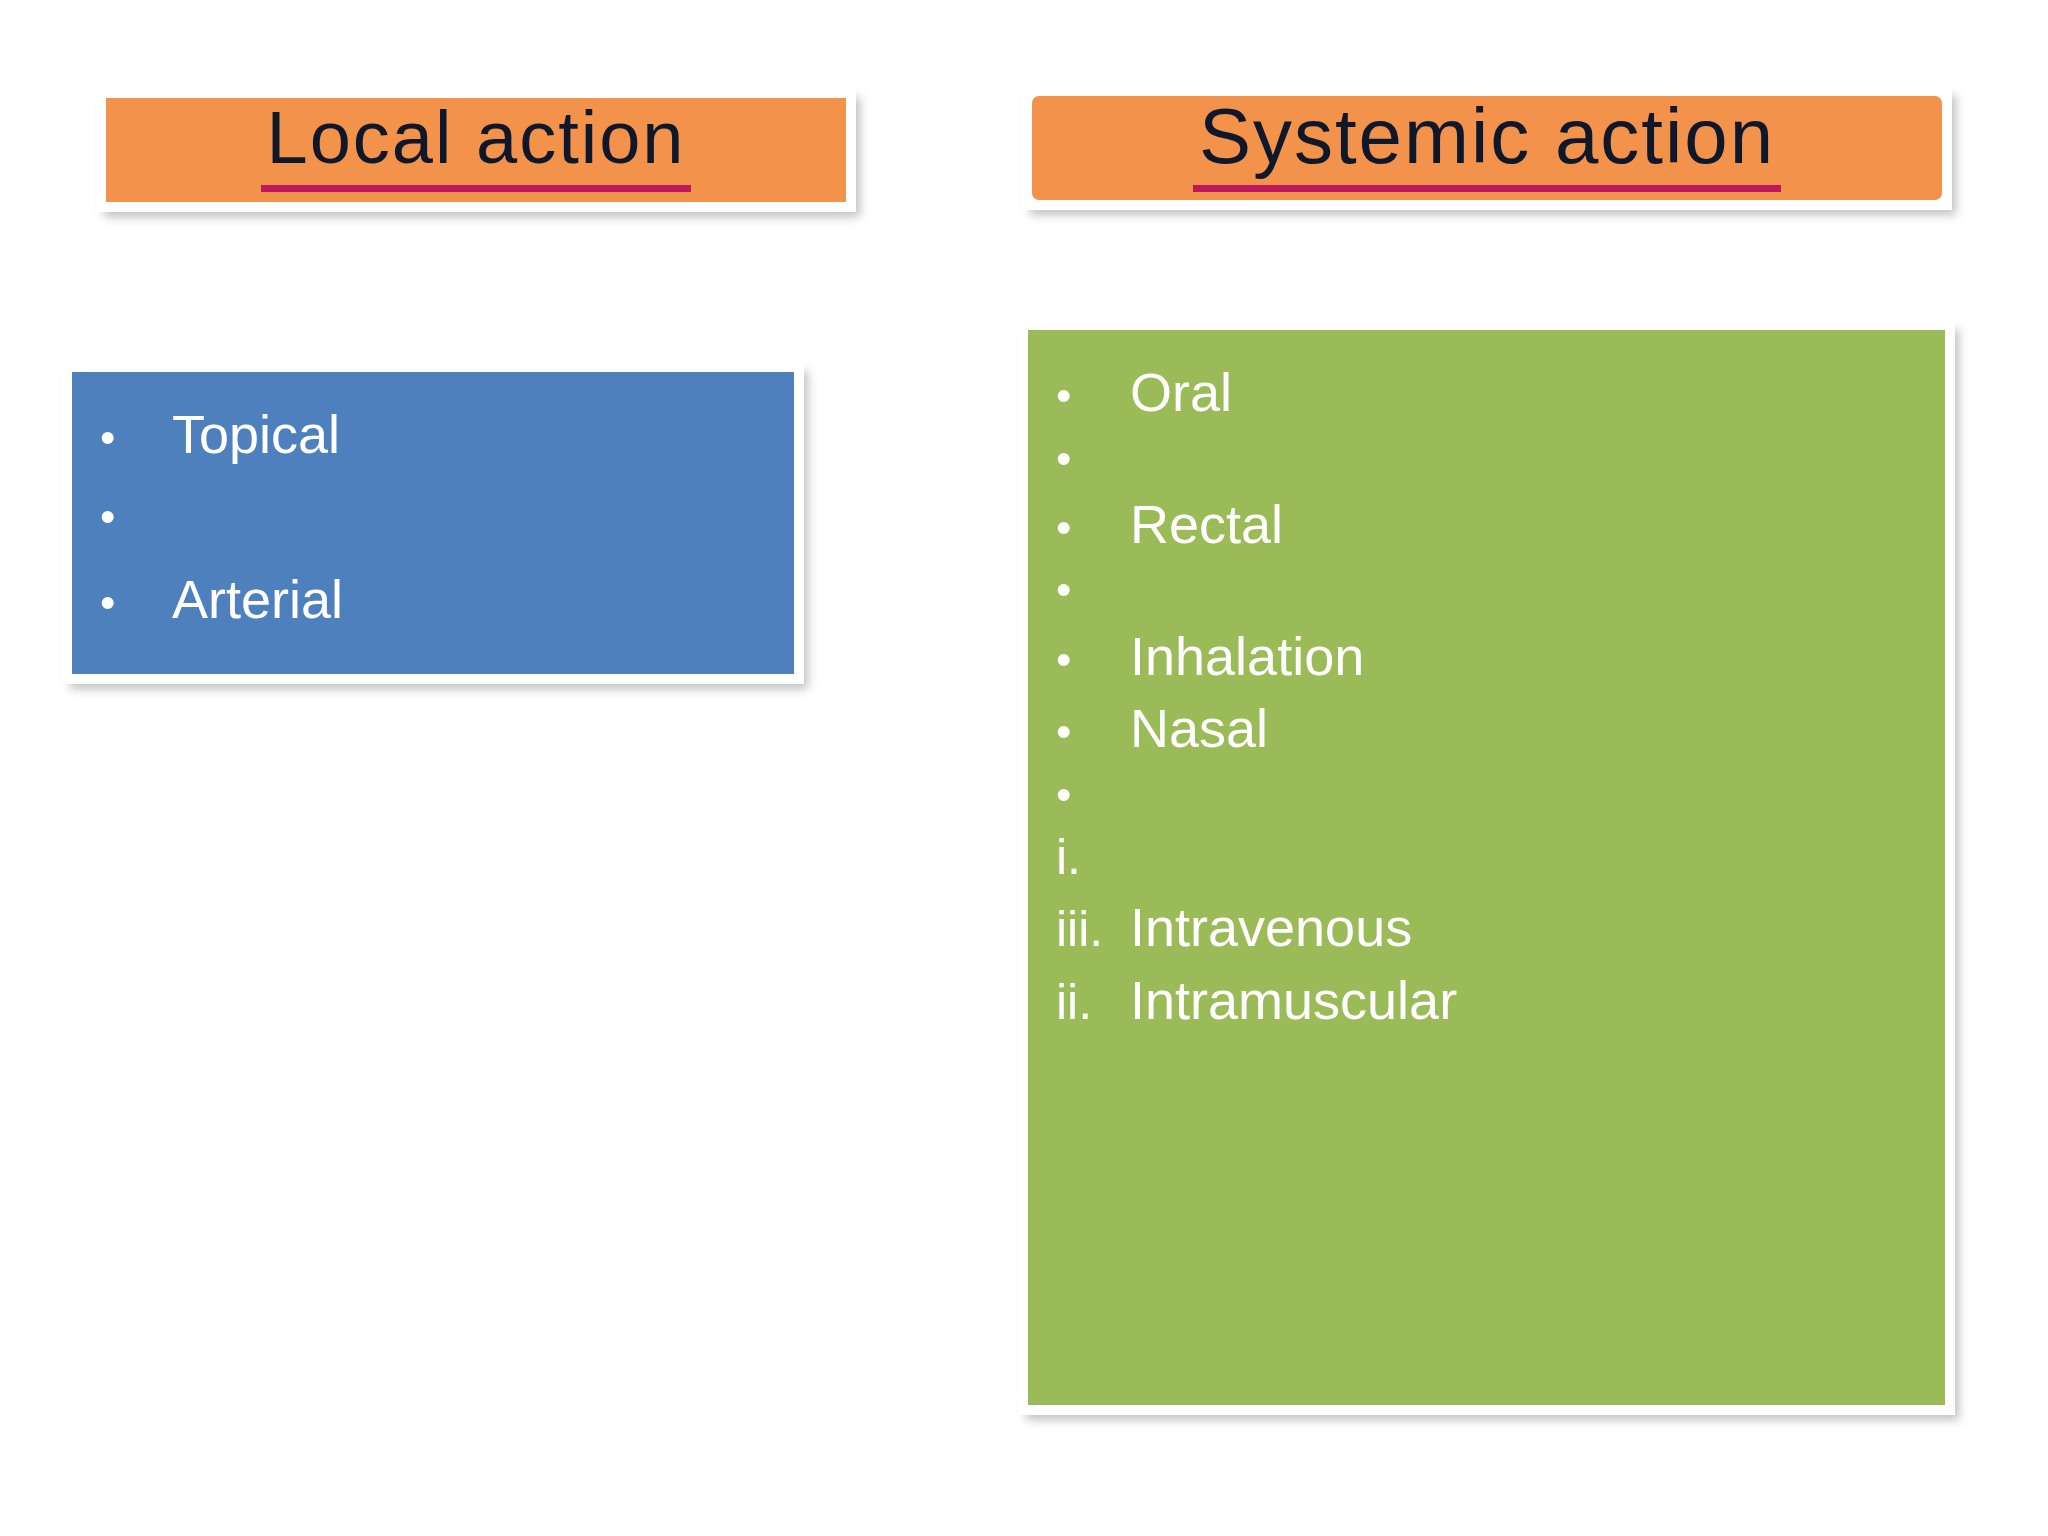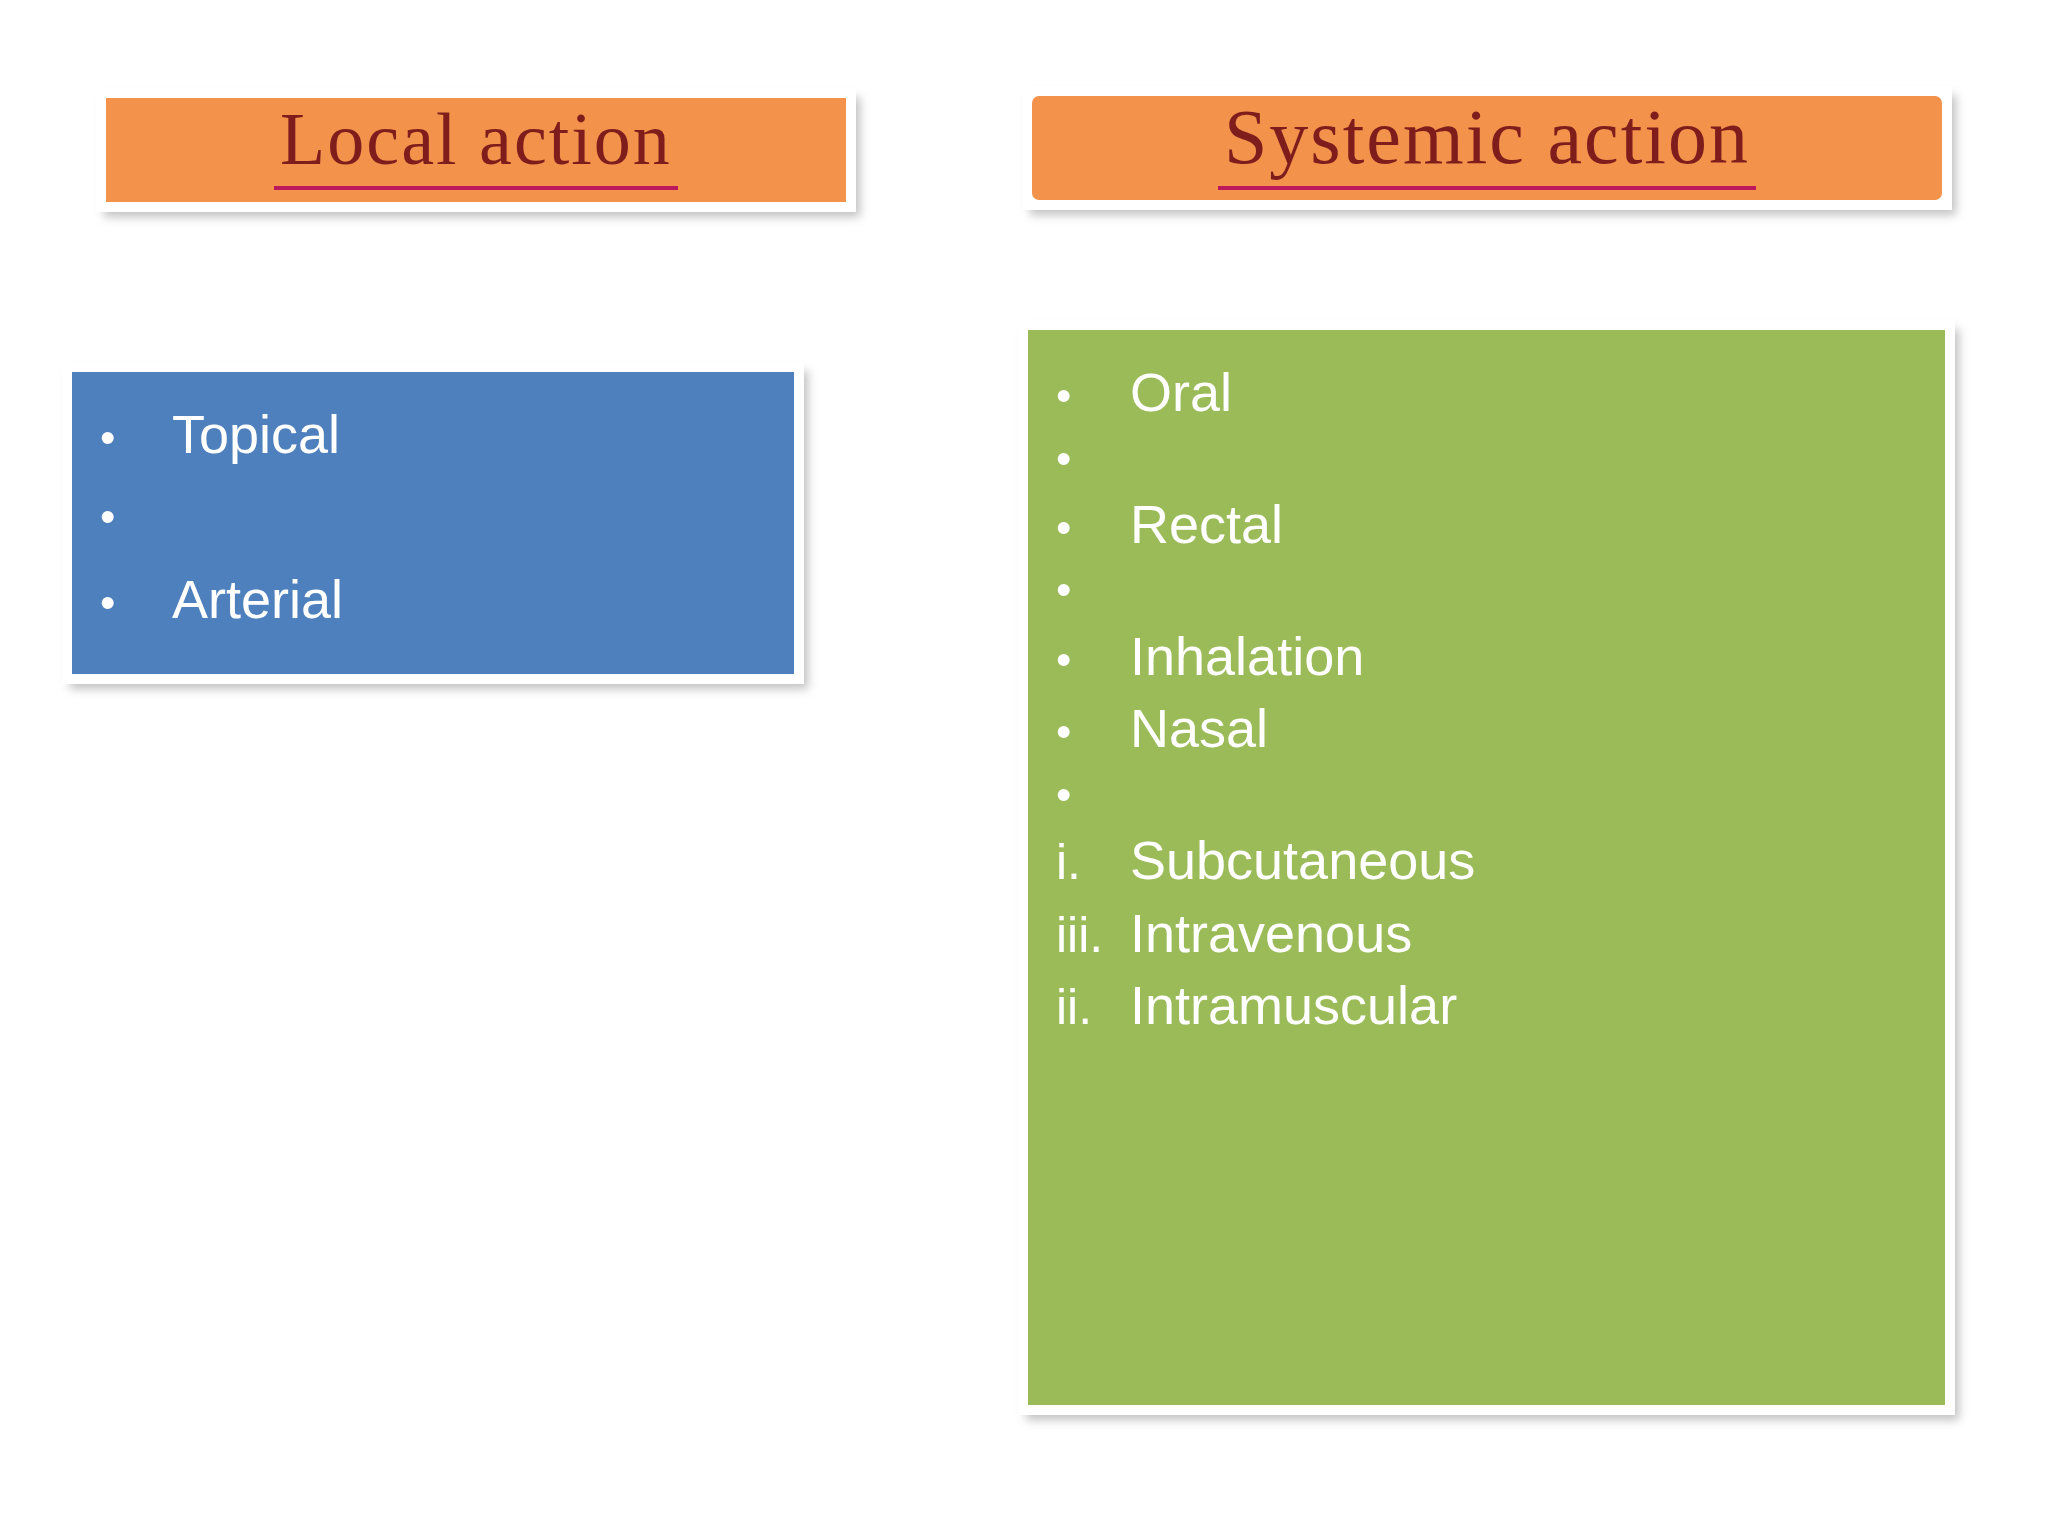--- a/index.html
+++ b/index.html
@@ -38,27 +38,27 @@
   
   .banner {
     height: 124px;
   }
   .banner .fill {
     display: flex;
     align-items: center;
     justify-content: center;
   }
   .banner-text {
-    font-family: Liberation Serif, serif;
-    color: #7f1d1d;
+    font-family: Liberation Sans, sans-serif;
+    color: #0f172a;
     font-size: 76px;
     line-height: 1;
     letter-spacing: 2px;
     white-space: nowrap;
-    border-bottom: 4px solid #be185d;
+    border-bottom: 7px solid #be185d;
     padding: 0 6px 10px 6px;
     position: relative;
     top: -4px;
   }
 
   #banner-local {
     left: 96px;
     top: 88px;
     width: 760px;
   }
@@ -209,21 +209,20 @@
           <span class="marker">•</span>
           <span class="itemtext">Nasal</span>
         </li>
 
         <li>
           <span class="marker">•</span>
         </li>
 
         <li class="roman">
           <span class="marker">i.</span>
-          <span class="itemtext">Subcutaneous</span>
         </li>
 
         <li class="roman">
           <span class="marker">iii.</span>
           <span class="itemtext">Intravenous</span>
         </li>
 
         <li class="roman">
           <span class="marker">ii.</span>
           <span class="itemtext">Intramuscular</span>

